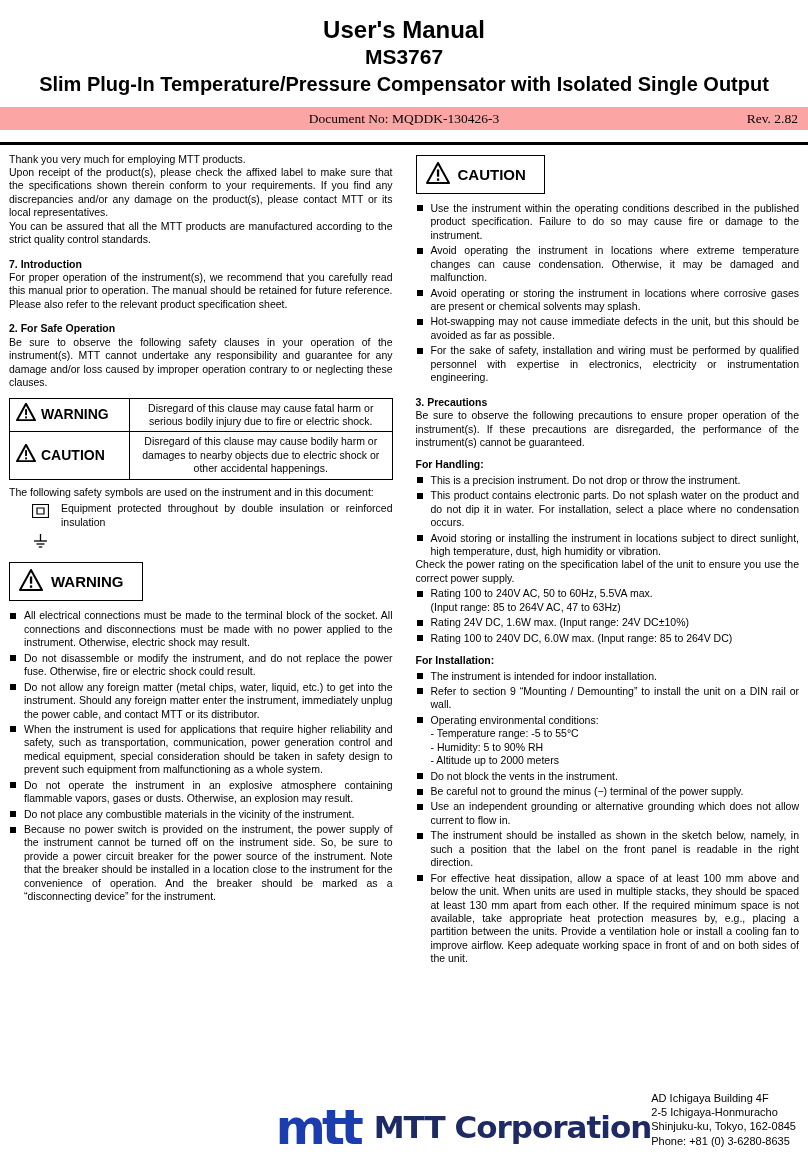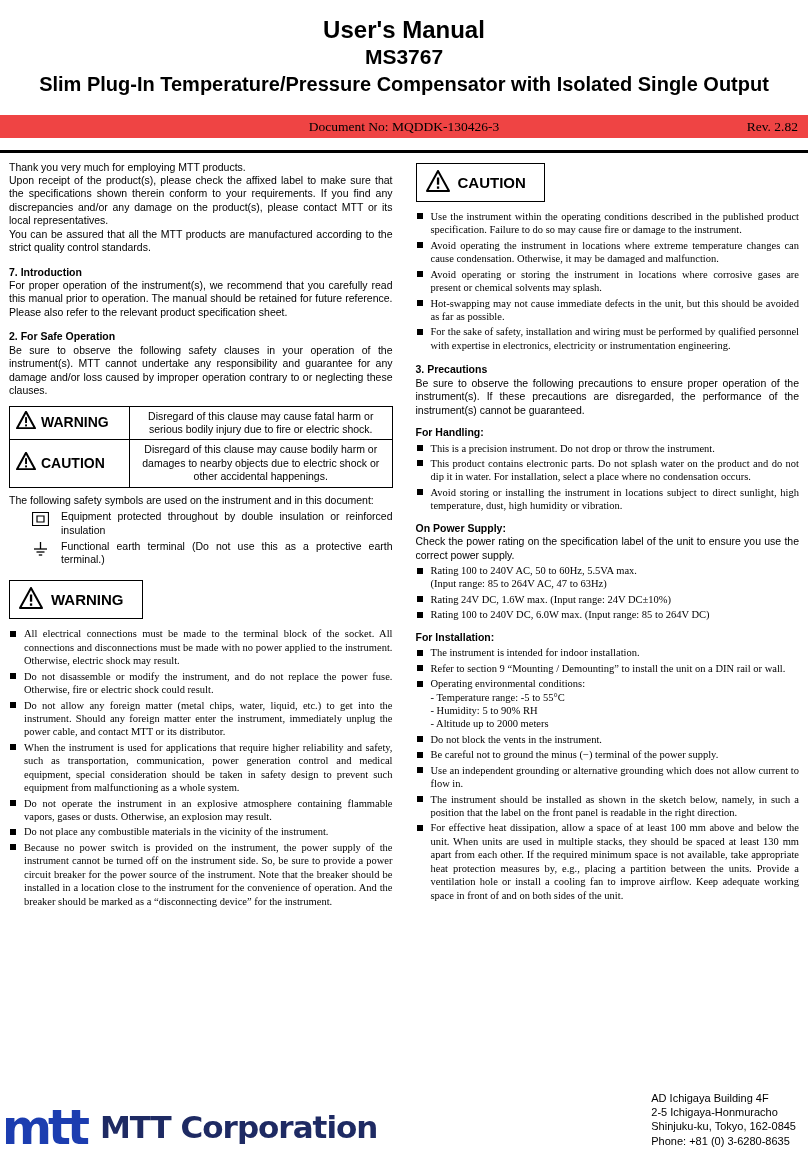--- a/index.html
+++ b/index.html
@@ -9,21 +9,21 @@
     font-family:"Liberation Sans","DejaVu Sans",sans-serif;
   }
   .page { position:relative; width:808px; height:1156px; overflow:hidden; }
 
   
   .header { text-align:center; padding-top:16px; }
   .title   { font-size:24px; font-weight:bold; line-height:1.18; }
   .model   { font-size:21px; font-weight:bold; line-height:1.2; }
   .subtitle{ font-size:20px; font-weight:bold; margin-top:3px; }
   .docbar {
-    position:relative; background:#ef4444; height:23px; margin-top:19px;
+    position:relative; background:#fca5a5; height:23px; margin-top:11px;
     font-family:"Liberation Serif","DejaVu Serif",serif; font-size:13.5px; line-height:23px;
   }
   .docno { text-align:center; }
   .rev { position:absolute; top:0; right:10px; }
   .rule { height:0; border-top:3px solid #000; margin:12px 0 8px 0; }
 
   
   .columns { display:flex; gap:23px; padding:0 9px; font-size:10.5px; line-height:1.28; }
   .col { flex:1 1 0; min-width:0; text-align:justify; }
   p.para { margin:0; }
@@ -45,29 +45,29 @@
   .alert.first { margin-top:2px; }
   .albl { font-weight:bold; font-size:15px; }
 
   
   .symintro { margin:7px 0 2px 0; }
   .symrow { display:flex; gap:12px; padding-left:22px; margin:3px 0; }
   .symicon { flex:0 0 18px; display:flex; justify-content:center; align-items:flex-start; padding-top:2px; }
   .symtext { flex:1; }
 
   
-  .bullet { display:flex; margin:2px 0 0 0;font-family:Liberation Serif, serif; }
+  .bullet { display:flex; margin:2px 0 0 0; }
   .bsq { flex:0 0 15px; position:relative; }
   .bsq::before { content:""; position:absolute; left:1px; top:3.5px; width:6px; height:6px; background:#000; }
   .btext { flex:1; white-space:pre-wrap; }
 
   
   .footer {
-    position:absolute; left:2px; right:12px; bottom:8px;
-    display:flex; justify-content:space-between; align-items:flex-end;
+    position:absolute; left:10px; right:12px; bottom:8px;
+    display:flex; justify-content:flex-end; align-items:flex-end;
   }
   .logo { display:flex; align-items:center; gap:14px; }
   .logomark {
     font-family:"DejaVu Sans",sans-serif; font-weight:bold; font-size:48px; line-height:0.85;
     color:#1c3db0; letter-spacing:-4px;
   }
   .companyname {
     font-family:"DejaVu Sans",sans-serif; font-weight:bold; font-size:31px;
     color:#1e2a63; letter-spacing:-1px; line-height:1;
   }
@@ -154,21 +154,20 @@
 
       <div class="symrow">
         <span class="symicon">
           <svg width="15" height="15" viewBox="0 0 15 15">
               <line x1="7.5" y1="0" x2="7.5" y2="7" stroke="#000" stroke-width="1.3"></line>
               <line x1="1" y1="7" x2="14" y2="7" stroke="#000" stroke-width="1.3"></line>
               <line x1="3.5" y1="10" x2="11.5" y2="10" stroke="#000" stroke-width="1.3"></line>
               <line x1="5.8" y1="13" x2="9.2" y2="13" stroke="#000" stroke-width="1.3"></line>
             </svg>
         </span>
-        <span class="symtext">Functional earth terminal (Do not use this as a protective earth terminal.)</span>
       </div>
 
       <div class="alert">
         <span>
           <svg width="24" height="22" viewBox="0 0 24 22">
               <path d="M12 1 L23 21 L1 21 Z" fill="none" stroke="#000" stroke-width="2" stroke-linejoin="round"></path>
               <rect x="10.9" y="7.5" width="2.3" height="7.2" fill="#000"></rect>
               <rect x="10.9" y="16.4" width="2.3" height="2.4" fill="#000"></rect>
             </svg>
         </span>
@@ -249,21 +248,20 @@
         </div>
       <div class="bullet">
           <span class="bsq"></span>
           <span class="btext">This product contains electronic parts. Do not splash water on the product and do not dip it in water. For installation, select a place where no condensation occurs.</span>
         </div>
       <div class="bullet">
           <span class="bsq"></span>
           <span class="btext">Avoid storing or installing the instrument in locations subject to direct sunlight, high temperature, dust, high humidity or vibration.</span>
         </div>
 
-      <div class="h2">On Power Supply:</div>
       <p class="para">Check the power rating on the specification label of the unit to ensure you use the correct power supply.</p>
       <div class="bullet">
           <span class="bsq"></span>
           <span class="btext">Rating 100 to 240V AC, 50 to 60Hz, 5.5VA max.
 (Input range: 85 to 264V AC, 47 to 63Hz)</span>
         </div>
       <div class="bullet">
           <span class="bsq"></span>
           <span class="btext">Rating 24V DC, 1.6W max. (Input range: 24V DC±10%)</span>
         </div>

